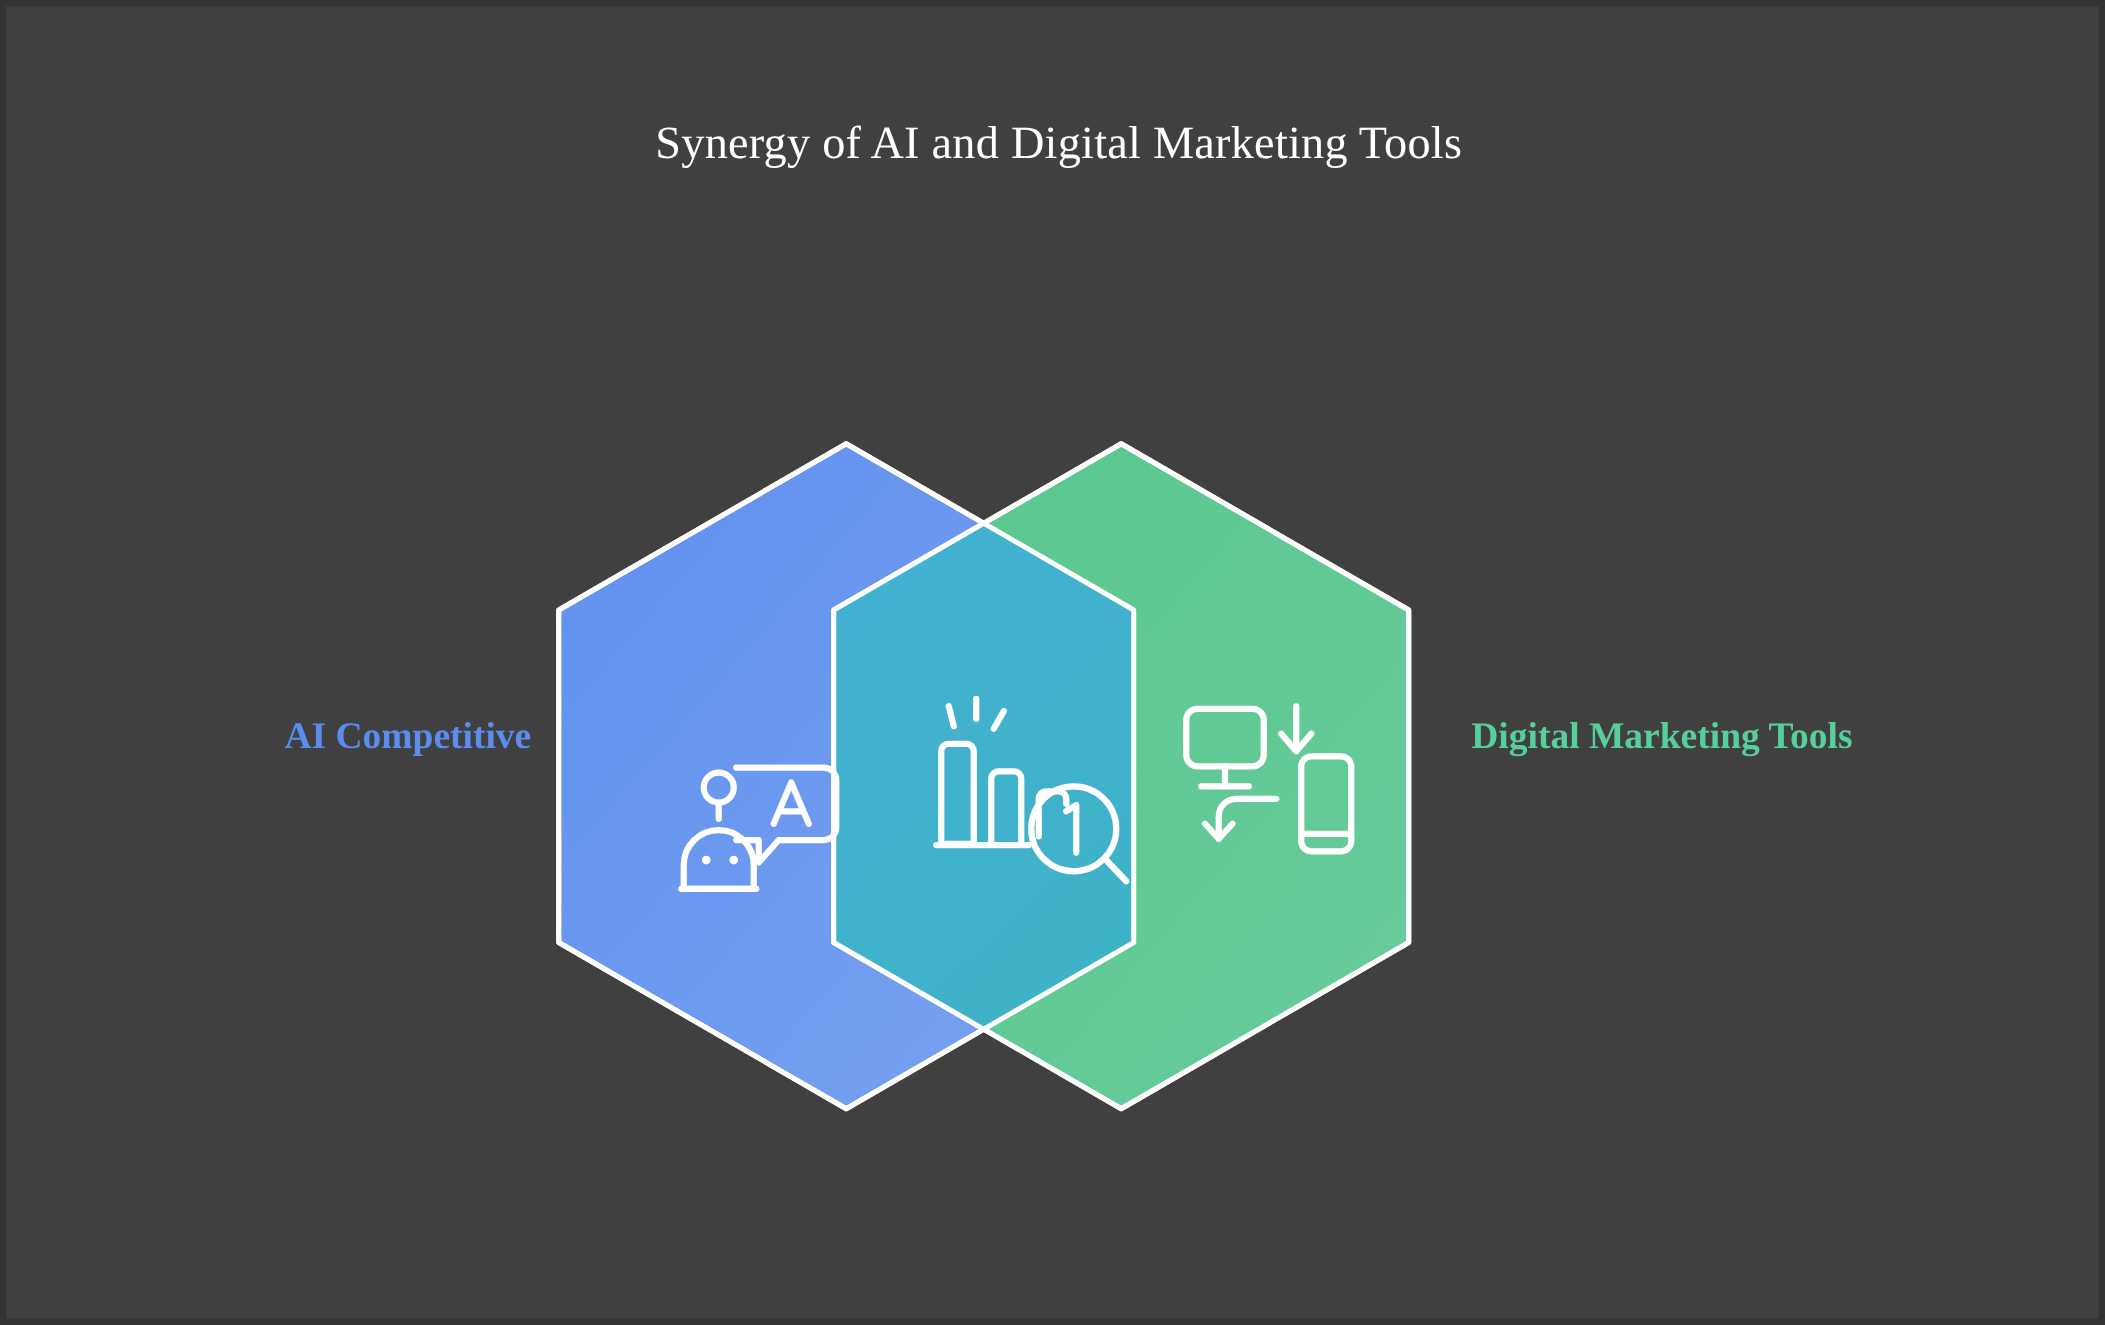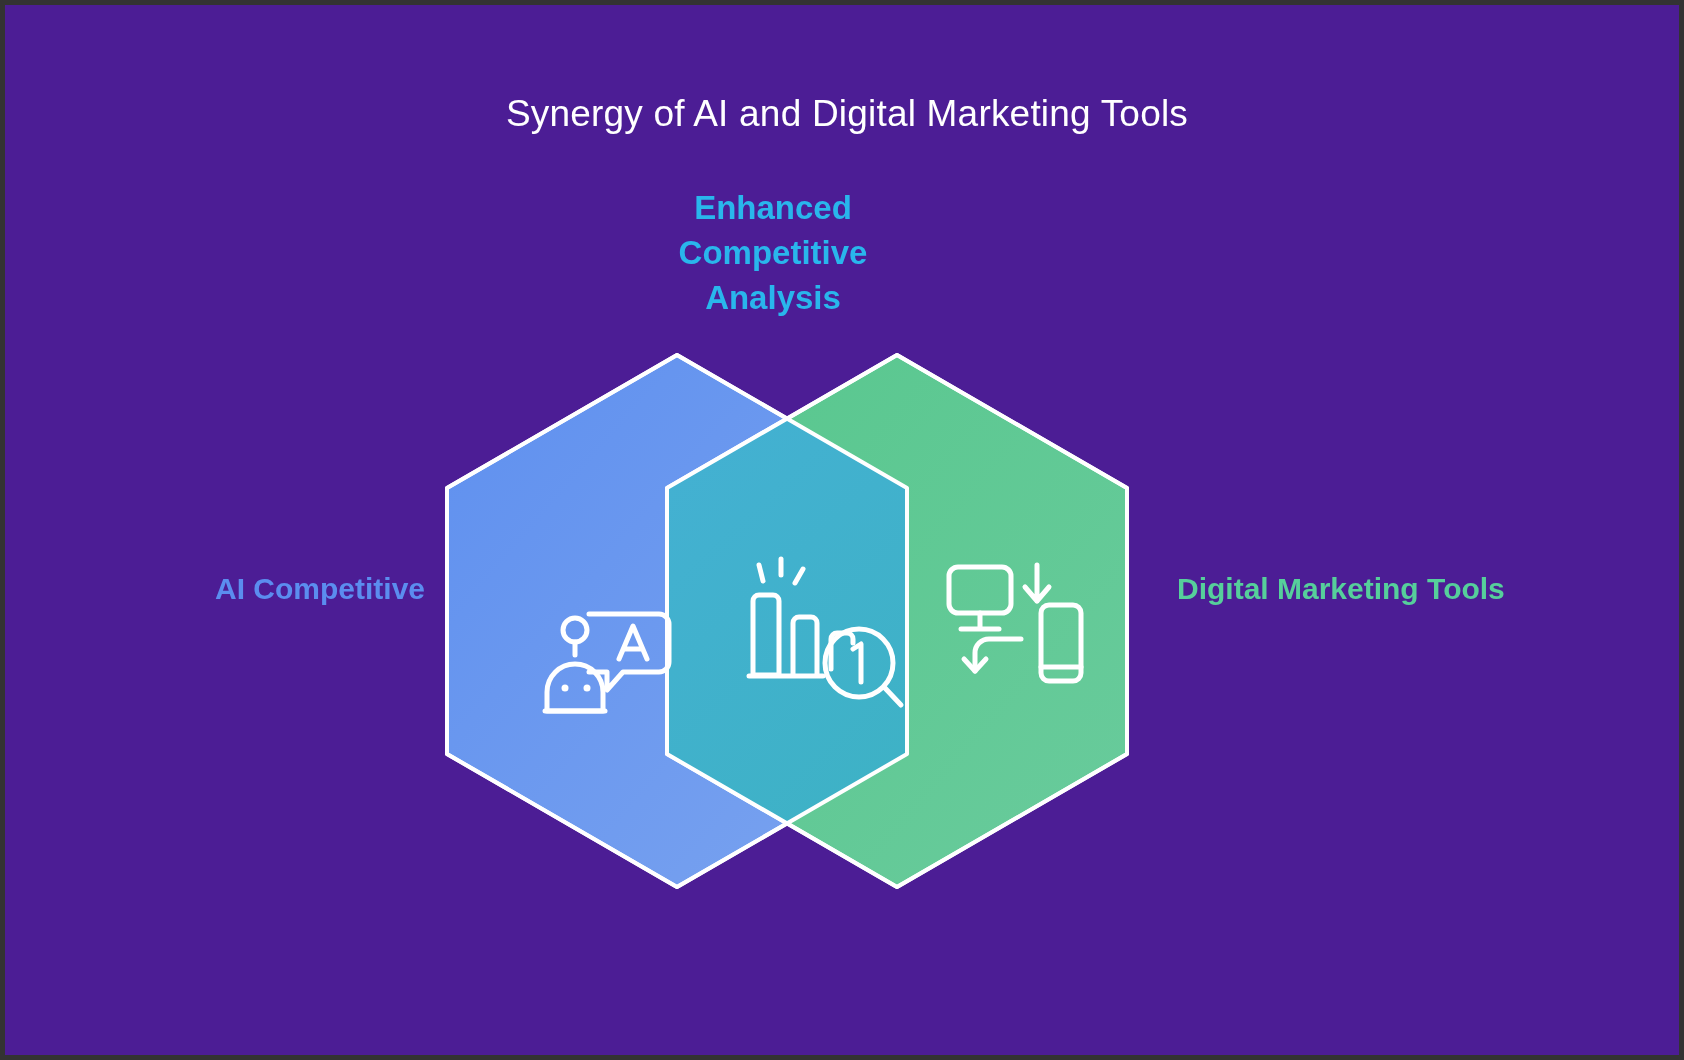--- a/index.html
+++ b/index.html
@@ -4,25 +4,25 @@
 <style>
   html, body {
     margin: 0;
     padding: 0;
     background: #2b2b2b;
   }
   #canvas {
     position: relative;
     width: 1684px;
     height: 1060px;
-    background: #4c1d95;
+    background: #404040;
     box-sizing: border-box;
     border: 5px solid #333333;
     overflow: hidden;
-    font-family: Liberation Sans, sans-serif;
+    font-family: Liberation Serif, serif;
   }
 
   
   #title {
     position: absolute;
     top: 88px;
     left: 0;
     width: 1684px;
     text-align: center;
     color: #ffffff;
@@ -77,25 +77,20 @@
     top: 340px;
   }
 </style>
 </head>
 <body>
 
 <div id="canvas">
 
   <div id="title">Synergy of AI and Digital Marketing Tools</div>
 
-  <div id="center-label">
-    <div>Enhanced</div>
-    <div>Competitive</div>
-    <div>Analysis</div>
-  </div>
 
   <div id="left-label">AI Competitive</div>
 
   <div id="right-label">Digital Marketing Tools</div>
 
   <svg id="venn" width="824" height="580" viewBox="0 0 824 580">
     <defs>
       <linearGradient id="gradLeft" x1="0" y1="0" x2="1" y2="1">
         <stop offset="0%" stop-color="#5f90ef"></stop>
         <stop offset="100%" stop-color="#7aa3ef"></stop>

